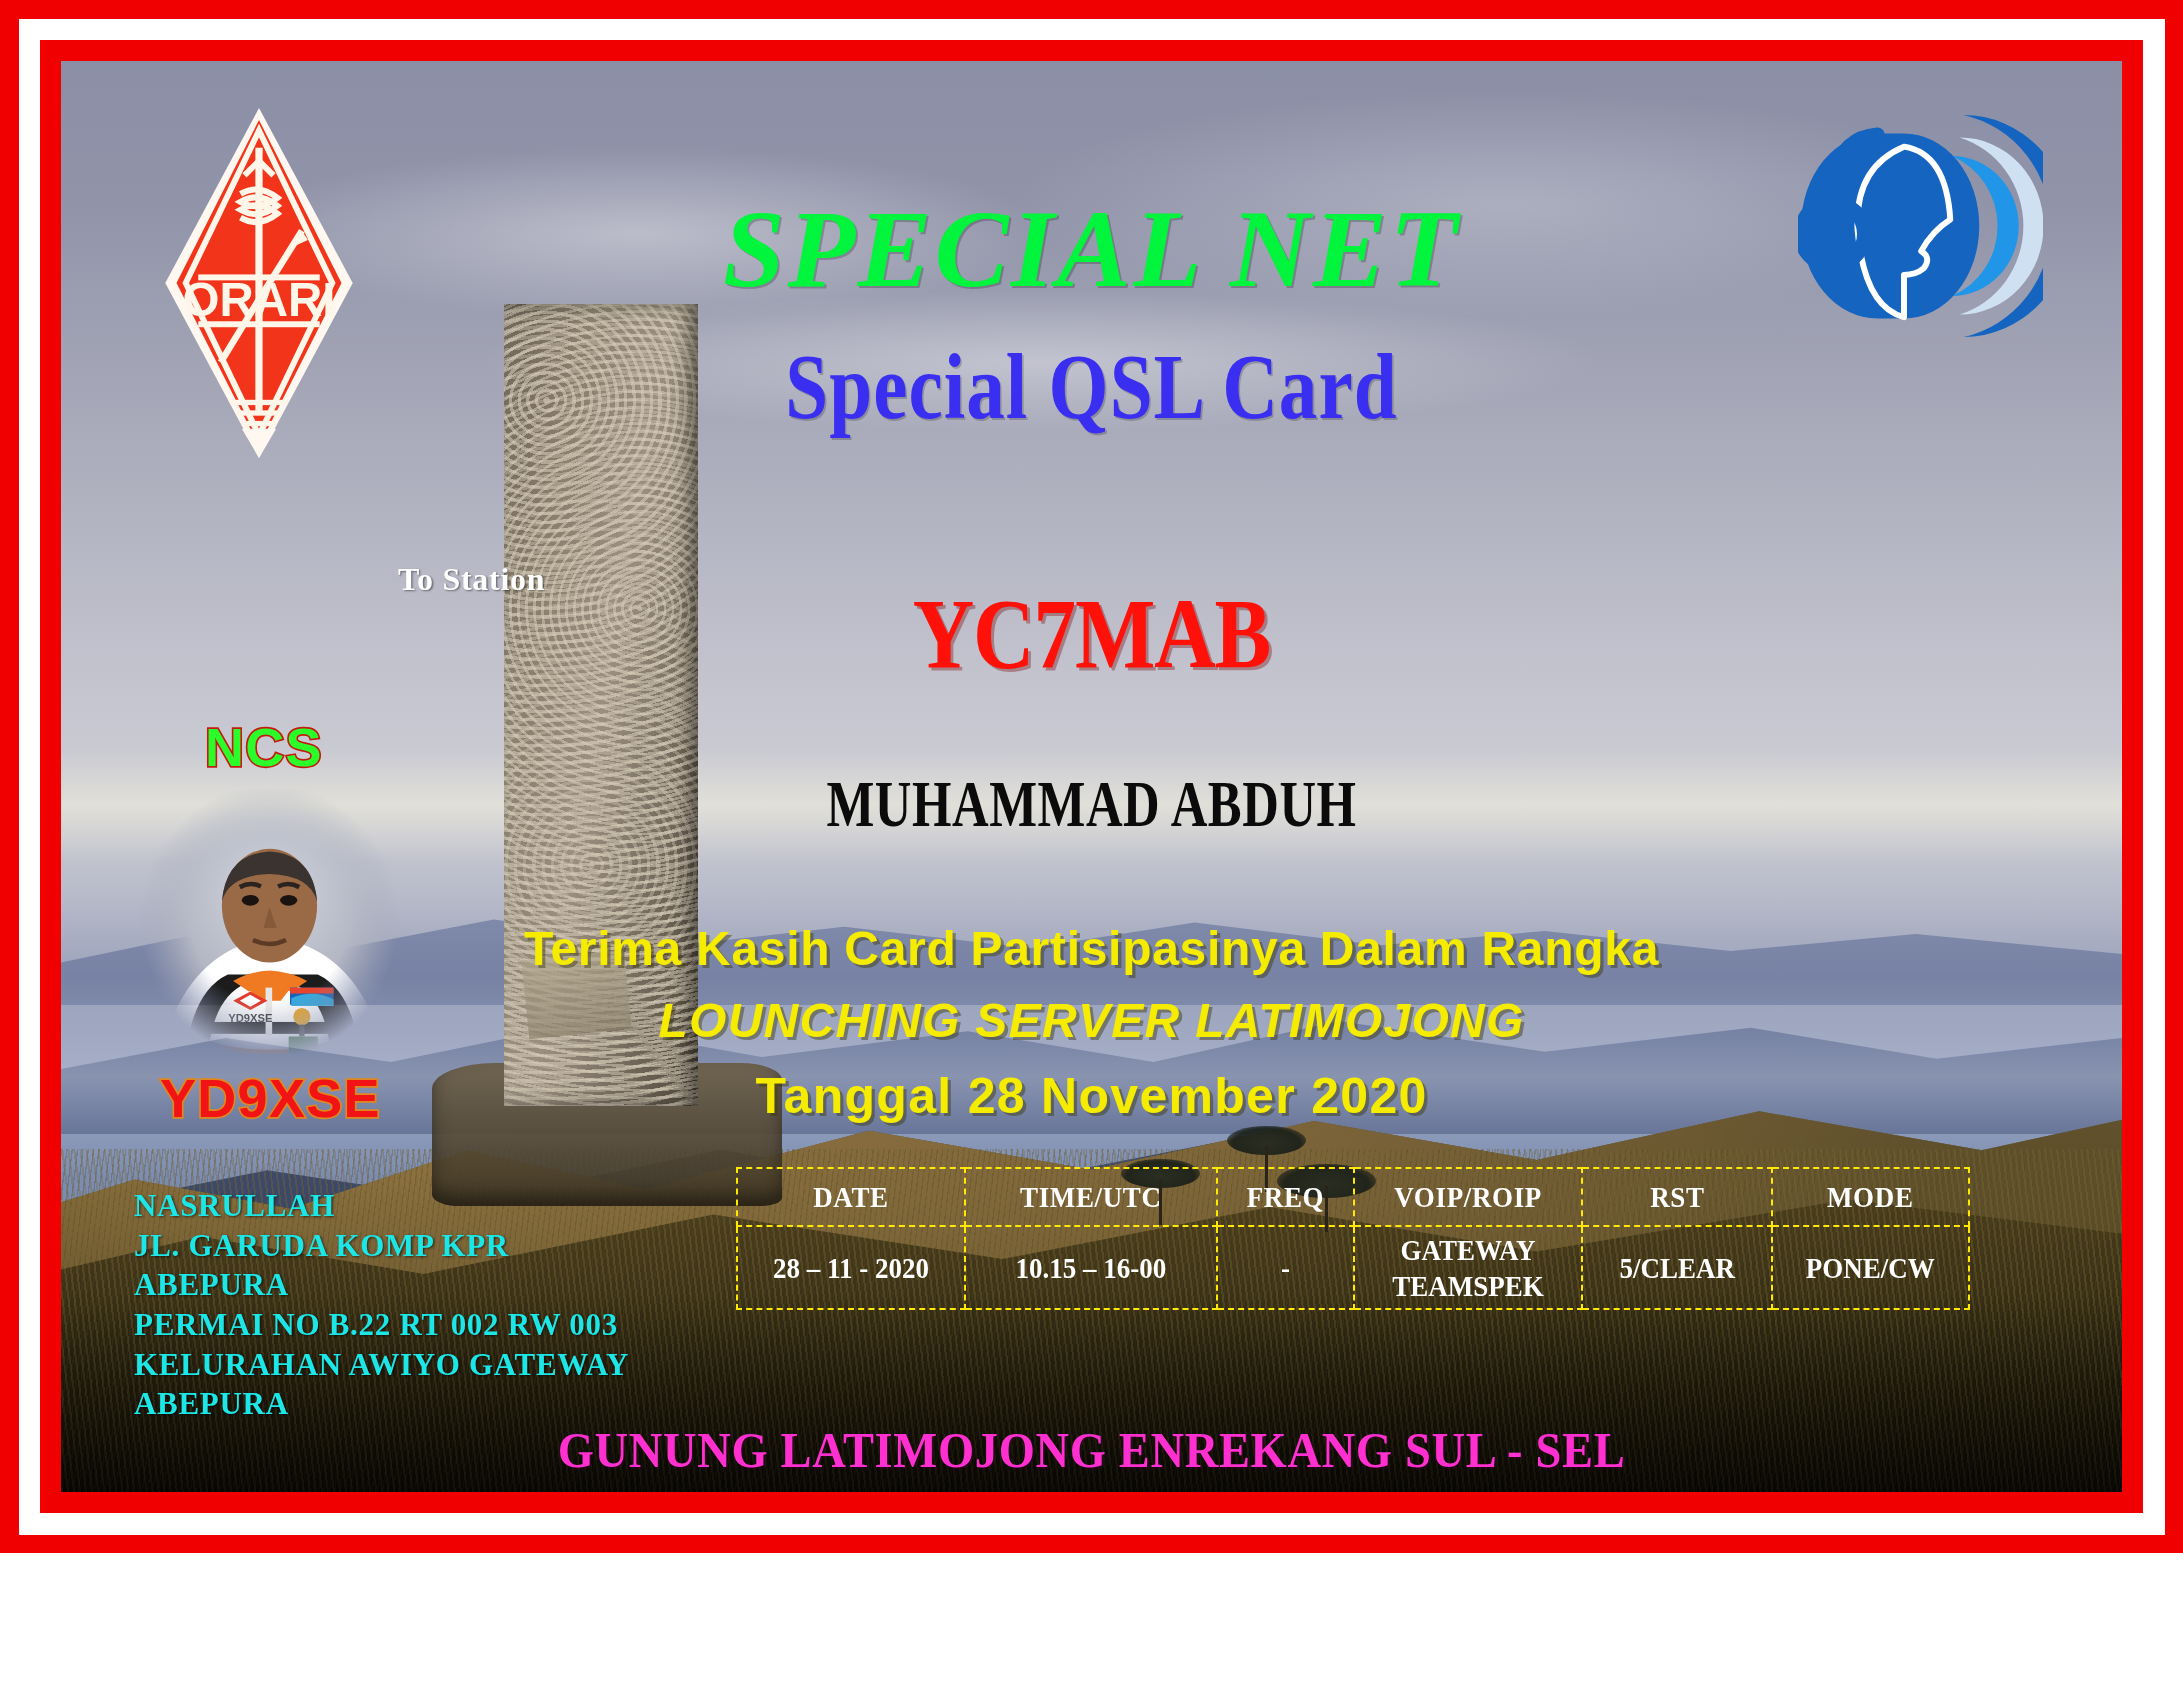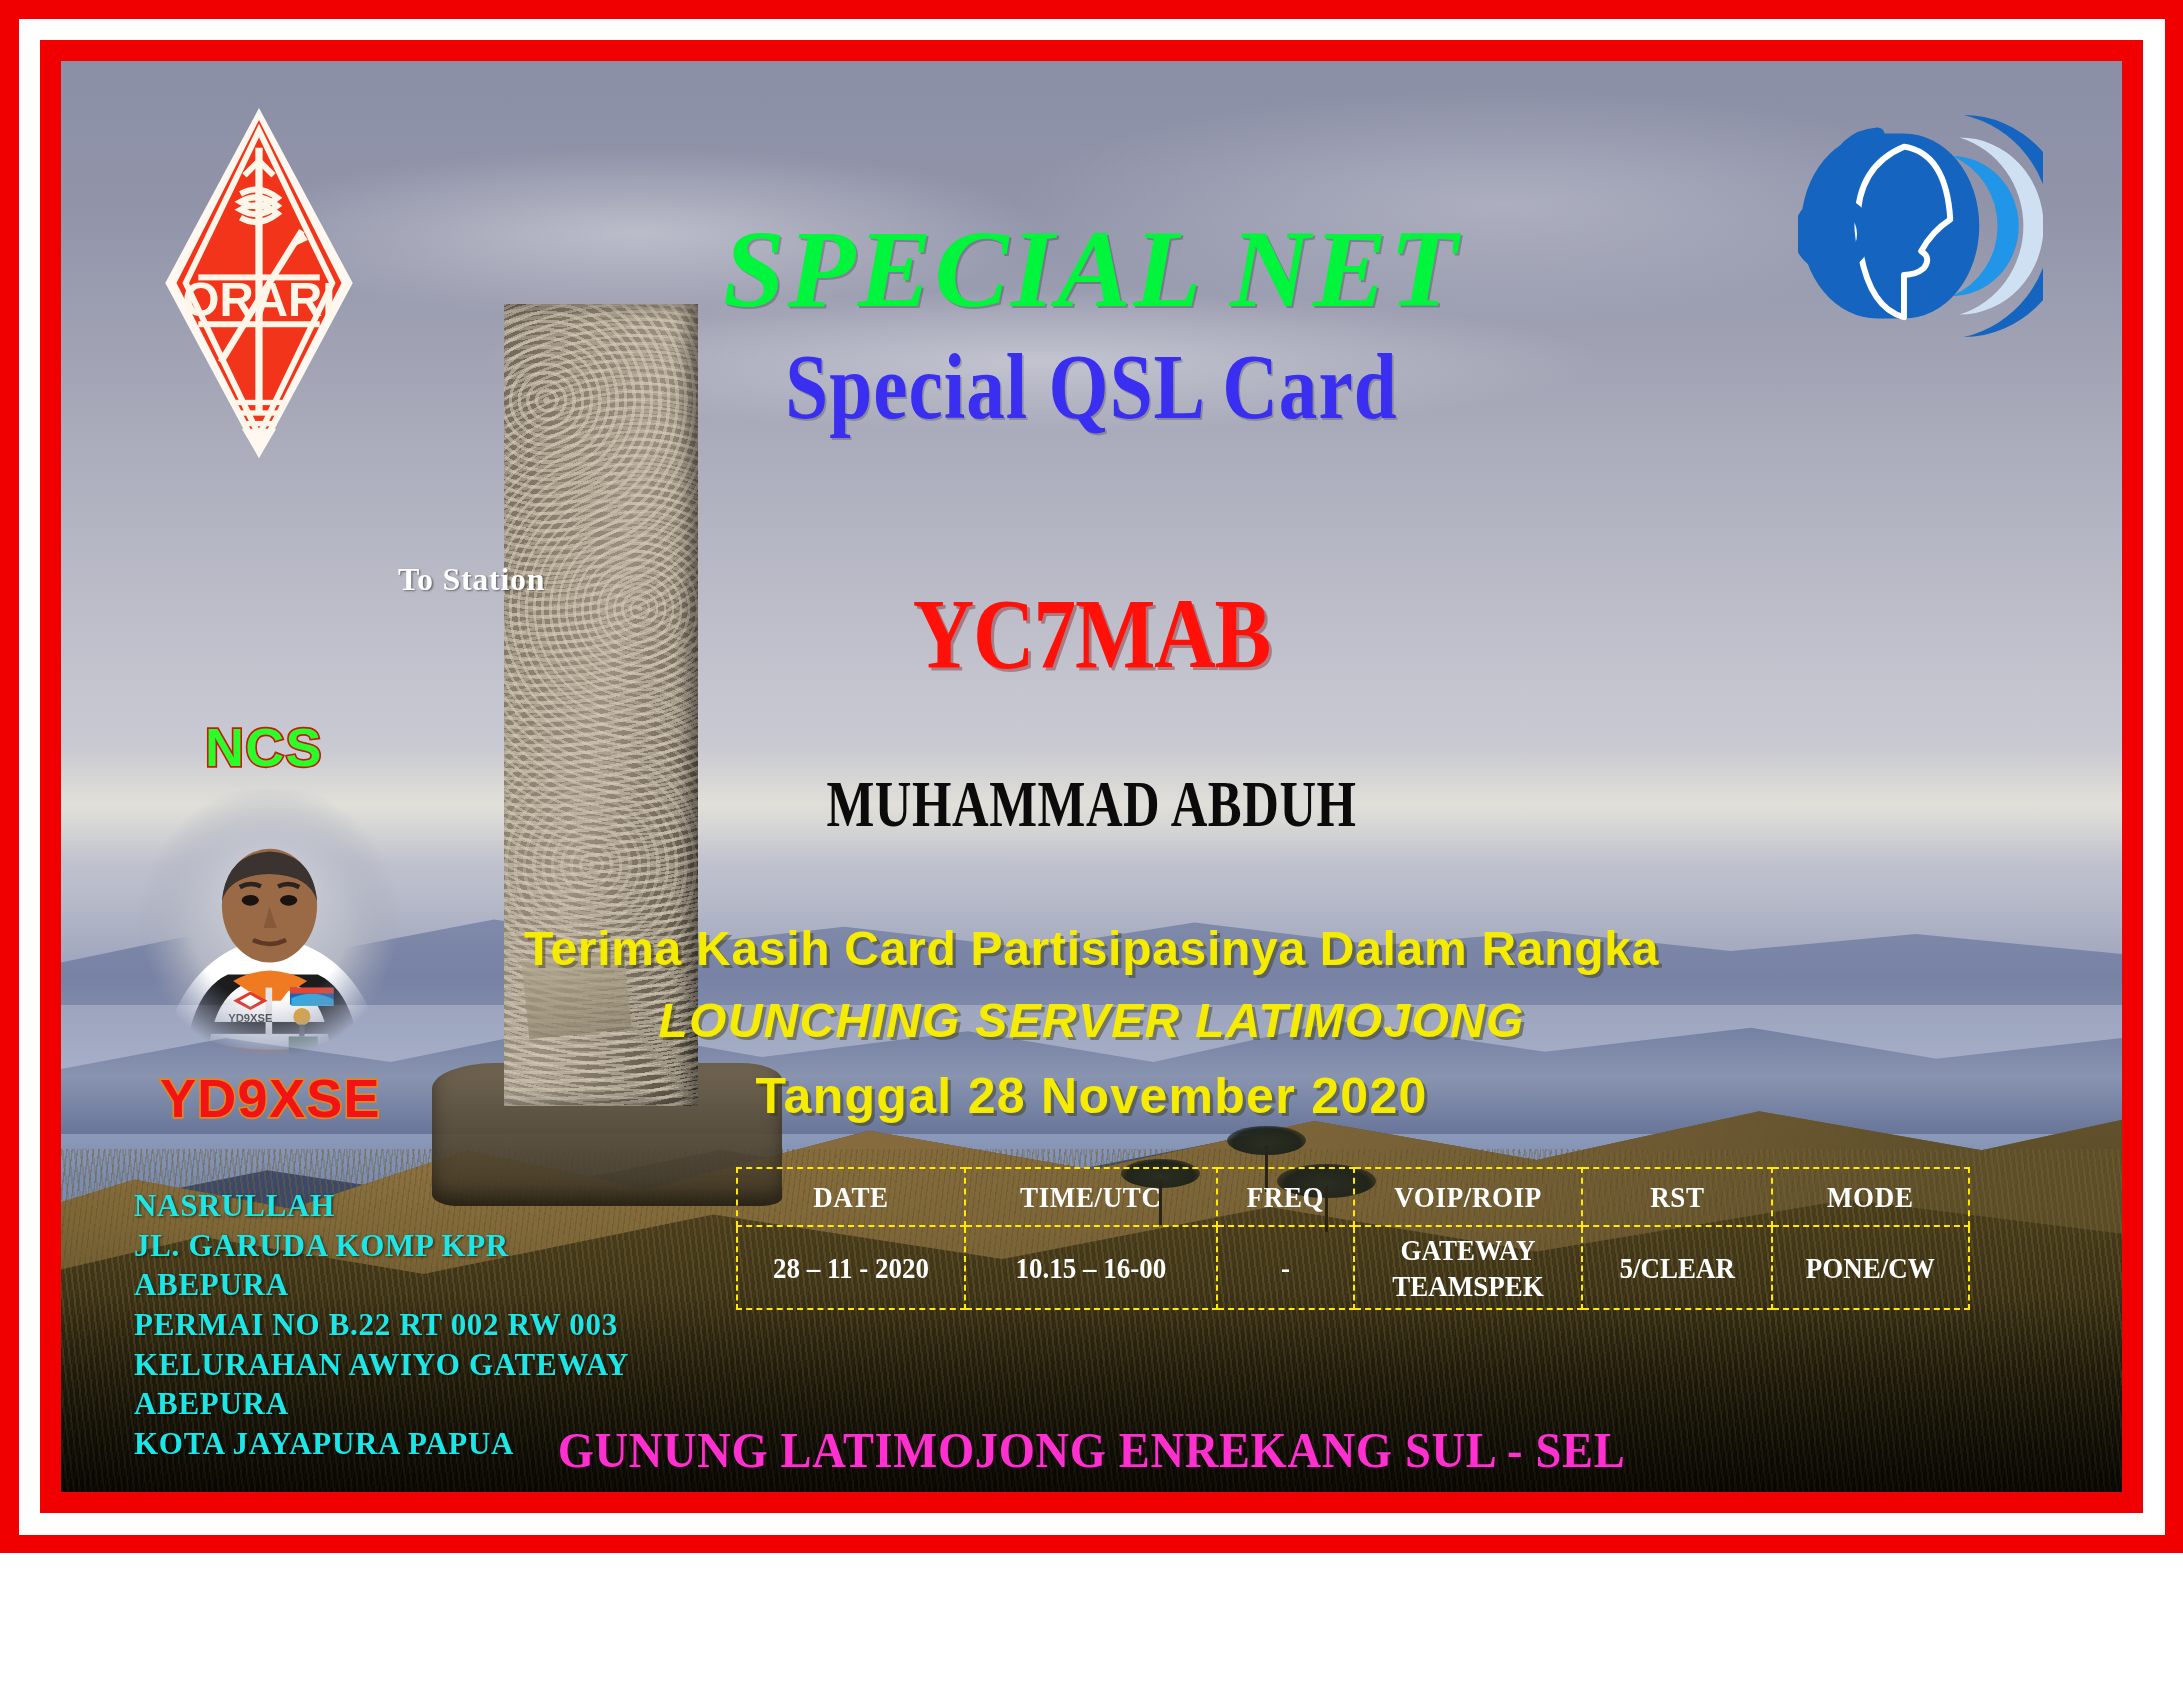--- a/index.html
+++ b/index.html
@@ -71,21 +71,21 @@
   .abs{position:absolute;}
 
   
   #orari{left:99px;top:40px;width:198px;height:364px;}
   
   #headset{right:79px;top:46px;width:245px;height:238px;}
 
   #title-net{left:0;right:0;top:132px;text-align:center;
     font-family:"Liberation Serif",serif;font-size:111px;font-weight:bold;font-style:italic;
     color:#00f53c;letter-spacing:2.6px;line-height:1;
-    text-shadow:2px 2px 0 rgba(0,0,0,.22);margin-top:20px;}
+    text-shadow:2px 2px 0 rgba(0,0,0,.22);}
   #title-qsl{left:0;right:0;top:278px;text-align:center;
     font-family:"Liberation Serif",serif;font-size:94px;font-weight:bold;
     color:#3a2ff0;letter-spacing:1.3px;line-height:1;transform:scaleX(.82);
     text-shadow:2px 2px 0 rgba(0,0,0,.2);}
 
   #to-station{left:337px;top:500px;font-family:"Liberation Serif",serif;font-size:32px;font-weight:bold;color:#ffffff;
     text-shadow:1.3px 1.3px 2px rgba(0,0,0,.45);letter-spacing:0.7px;}
 
   #callsign{left:0;right:0;top:523px;text-align:center;
     font-family:"Liberation Serif",serif;font-size:99px;font-weight:bold;color:#ff1008;
@@ -259,21 +259,20 @@
 
     <div class="abs" id="ncs-call">YD9XSE</div>
 
     <div class="abs" id="address">
       <div>NASRULLAH</div>
       <div>JL. GARUDA KOMP KPR</div>
       <div>ABEPURA</div>
       <div>PERMAI NO B.22 RT 002 RW 003</div>
       <div>KELURAHAN AWIYO GATEWAY</div>
       <div>ABEPURA</div>
-      <div>KOTA JAYAPURA PAPUA</div>
     </div>
 
     <table id="logtable">
       <tbody>
           <tr class="hdr">
         <td class="c-date">DATE</td>
         <td class="c-time">TIME/UTC</td>
         <td class="c-freq">FREQ</td>
         <td class="c-voip">VOIP/ROIP</td>
         <td class="c-rst">RST</td>

